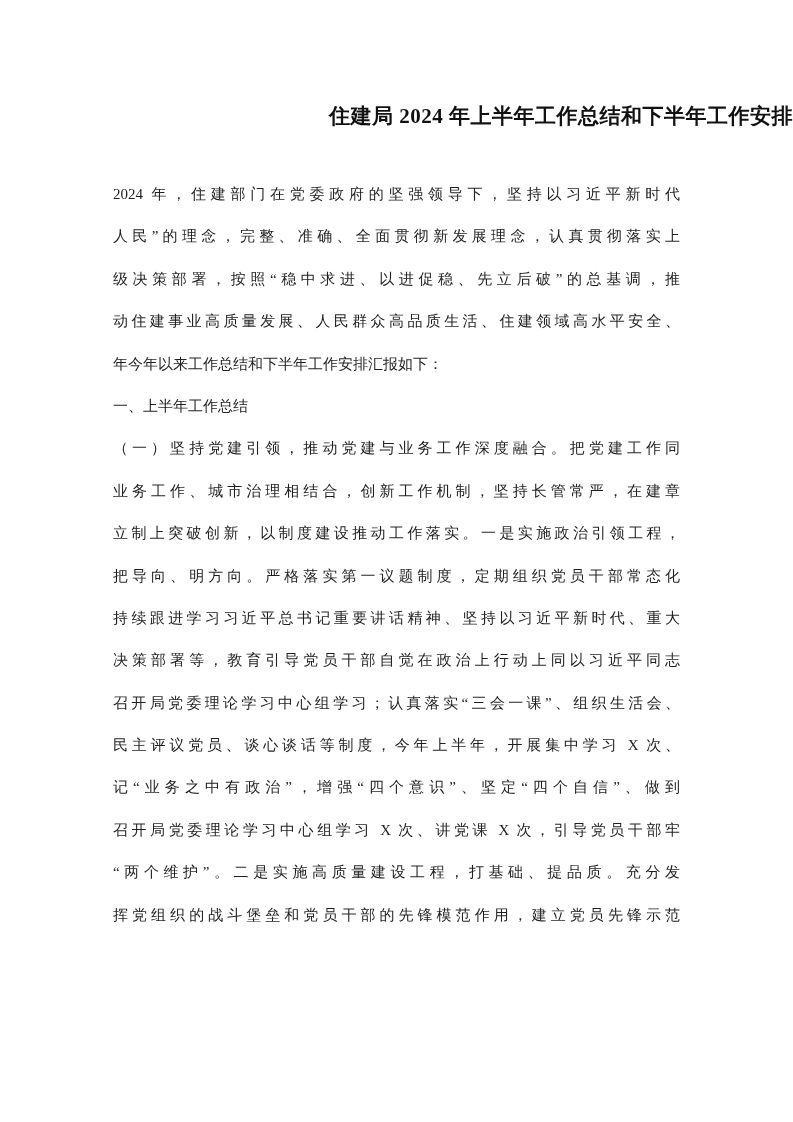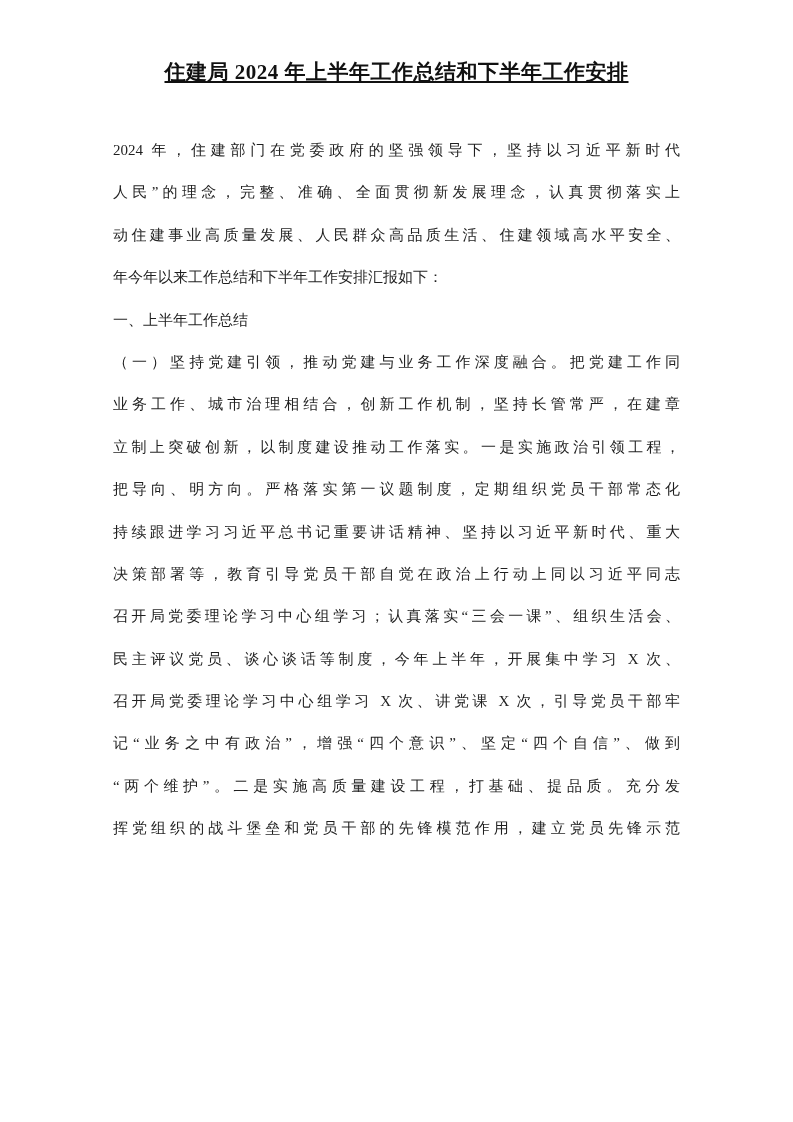--- a/index.html
+++ b/index.html
@@ -11,29 +11,28 @@
     position: relative;
     width: 793px;
     height: 1122px;
     background: #ffffff;
     overflow: hidden;
     font-family: "Liberation Serif", "DejaVu Serif", serif;
     color: #1f1f1f;
   }
   .doc-title {
     margin: 0;
-    padding-top: 56px;
-    text-align: center;
+    padding-top: 100px;
+    text-align: right;
     font-size: 21px;
     line-height: 32px;
     font-weight: bold;
     color: #111111;
     letter-spacing: 0.5px;
     white-space: nowrap;
-    text-decoration: underline;
   }
   .doc-body {
     margin-top: 41px;
     padding: 0 113px;
   }
   .tline {
     font-size: 15px;
     line-height: 42.4px;
     height: 42.4px;
     overflow: hidden;
@@ -48,29 +47,30 @@
   }
 </style>
 </head>
 <body>
 
 <div class="page">
   <h1 class="doc-title">住建局 2024 年上半年工作总结和下半年工作安排</h1>
   <div class="doc-body">
     <div class="tline">2024 年，住建部门在党委政府的坚强领导下，坚持以习近平新时代</div>
     <div class="tline">人民”的理念，完整、准确、全面贯彻新发展理念，认真贯彻落实上</div>
+    <div class="tline">级决策部署，按照“稳中求进、以进促稳、先立后破”的总基调，推</div>
     <div class="tline">动住建事业高质量发展、人民群众高品质生活、住建领域高水平安全、</div>
     <div class="tline rag">年今年以来工作总结和下半年工作安排汇报如下：</div>
     <div class="tline rag">一、上半年工作总结</div>
     <div class="tline">（一）坚持党建引领，推动党建与业务工作深度融合。把党建工作同</div>
     <div class="tline">业务工作、城市治理相结合，创新工作机制，坚持长管常严，在建章</div>
     <div class="tline">立制上突破创新，以制度建设推动工作落实。一是实施政治引领工程，</div>
     <div class="tline">把导向、明方向。严格落实第一议题制度，定期组织党员干部常态化</div>
     <div class="tline">持续跟进学习习近平总书记重要讲话精神、坚持以习近平新时代、重大</div>
     <div class="tline">决策部署等，教育引导党员干部自觉在政治上行动上同以习近平同志</div>
     <div class="tline">召开局党委理论学习中心组学习；认真落实“三会一课”、组织生活会、</div>
     <div class="tline">民主评议党员、谈心谈话等制度，今年上半年，开展集中学习 X 次、</div>
+    <div class="tline">记“业务之中有政治”，增强“四个意识”、坚定“四个自信”、做到</div>
     <div class="tline">召开局党委理论学习中心组学习 X 次、讲党课 X 次，引导党员干部牢</div>
-    <div class="tline">记“业务之中有政治”，增强“四个意识”、坚定“四个自信”、做到</div>
     <div class="tline">“两个维护”。二是实施高质量建设工程，打基础、提品质。充分发</div>
     <div class="tline">挥党组织的战斗堡垒和党员干部的先锋模范作用，建立党员先锋示范</div>
   </div>
 </div>
 
 </body></html>

